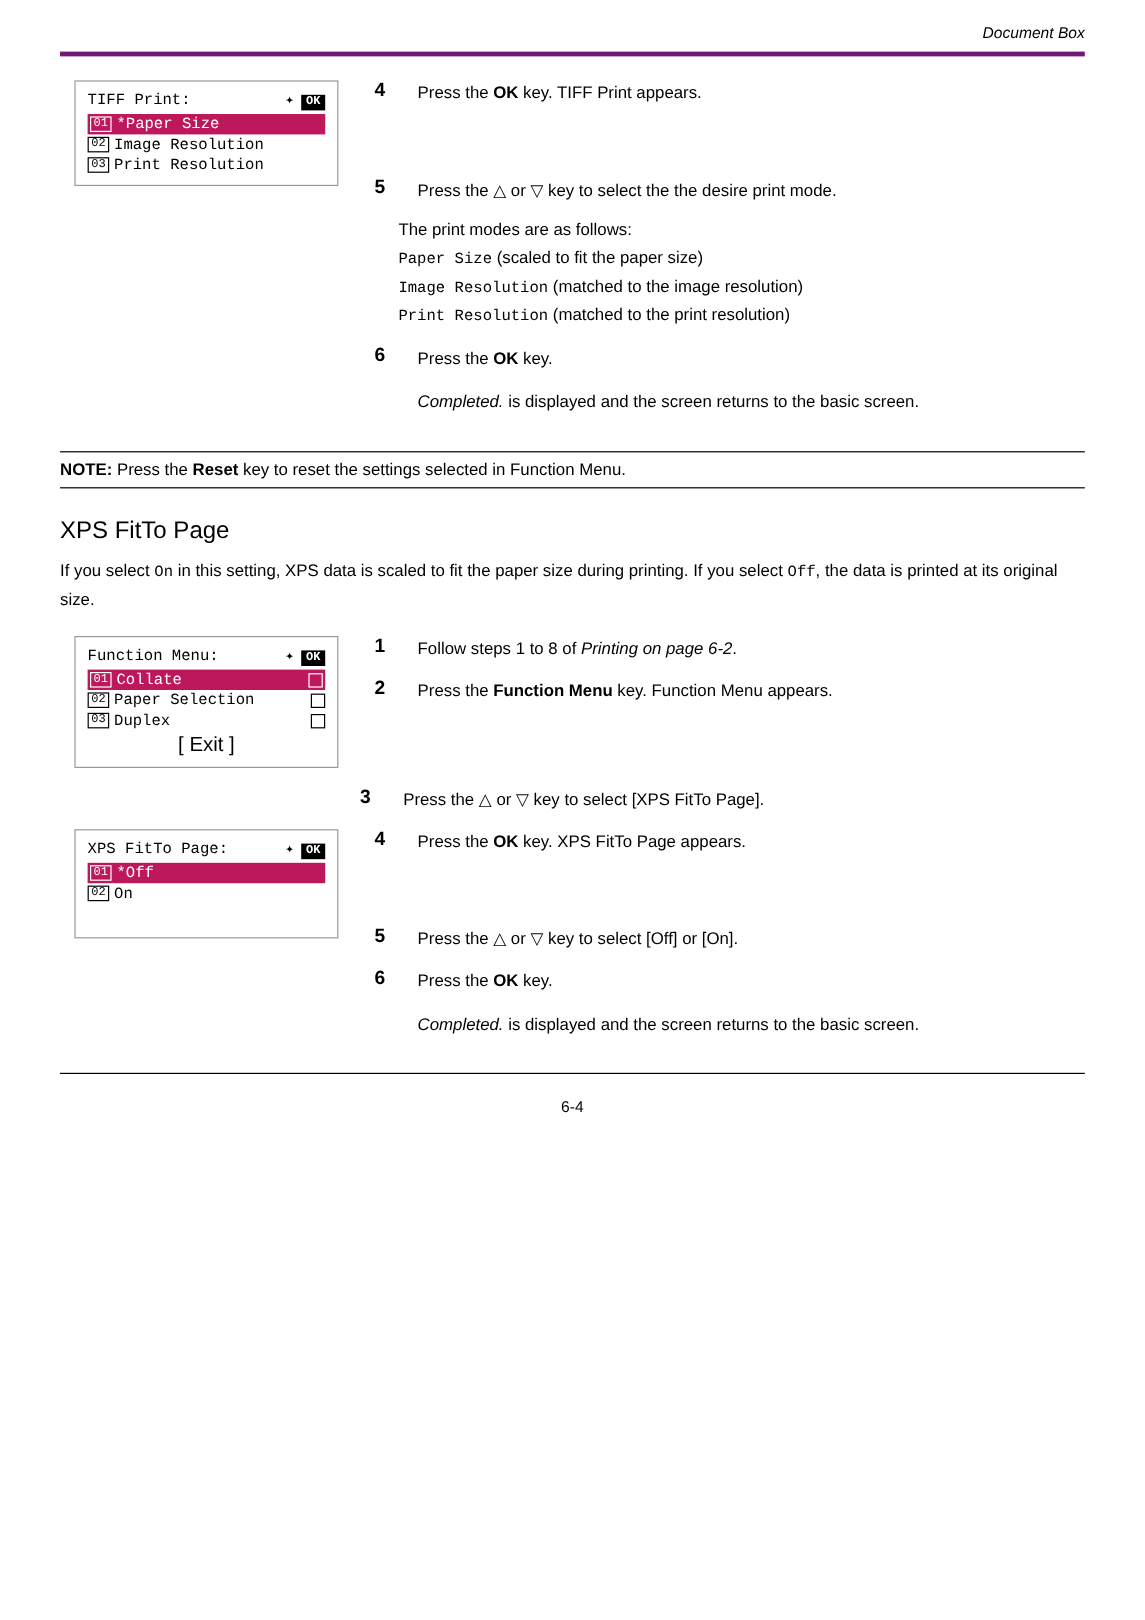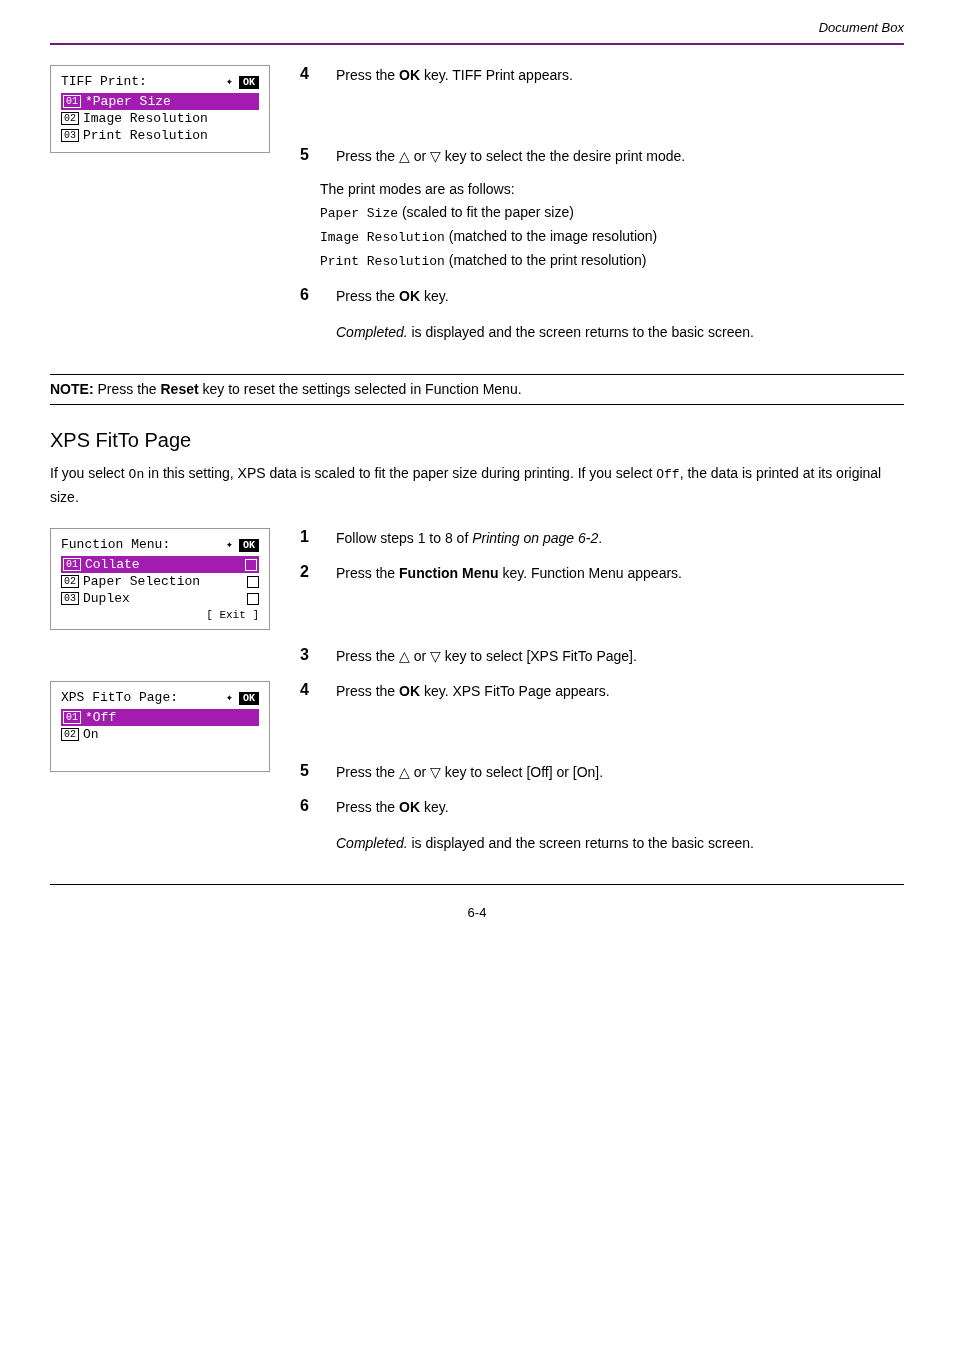--- a/index.html
+++ b/index.html
@@ -11,32 +11,33 @@
       width: 954px;
       min-height: 1350px;
       padding: 20px 50px 40px 50px;
     }
 
     .header-line {
       text-align: right;
       font-style: italic;
       font-size: 13px;
       padding-bottom: 8px;
-      border-bottom: 2px solid #701a75;
+      border-bottom: 4px solid #701a75;
       margin-bottom: 20px;
     }
 
     .lcd-box {
       border: 1px solid #999;
       font-family: 'Courier New', Courier, monospace;
       font-size: 13px;
       padding: 8px 10px;
       min-width: 220px;
       background: #fff;
       flex-shrink: 0;
+      margin-left: 12px;
     }
 
     .lcd-box .lcd-title-row {
       display: flex;
       justify-content: space-between;
       align-items: center;
       margin-bottom: 4px;
     }
 
     .lcd-box .lcd-title {
@@ -57,21 +58,21 @@
       margin-right: 2px;
     }
 
     .lcd-row {
       display: flex;
       align-items: center;
       padding: 1px 0;
     }
 
     .lcd-row.selected {
-      background: #a21caf;
+      background: #be185d;
       color: #fff;
       padding: 1px 2px;
     }
 
     .row-num-box {
       display: inline-block;
       border: 1px solid currentColor;
       font-size: 10px;
       padding: 0 2px;
       margin-right: 4px;
@@ -153,23 +154,23 @@
 
     .footer-line {
       border-top: 1px solid #000;
       text-align: center;
       padding-top: 20px;
       font-size: 13px;
       margin-top: 30px;
     }
 
     .exit-row {
-      text-align: right;
-      font-family: Liberation Mono, monospace;
-      font-size: 11px;
+      text-align: center;
+      font-family: Liberation Sans, sans-serif;
+      font-size: 17px;
       margin-top: 2px;
     }
   </style>
 </head>
 <body>
 
 <div class="header-line">
   <span>Document Box</span>
 </div>
 

